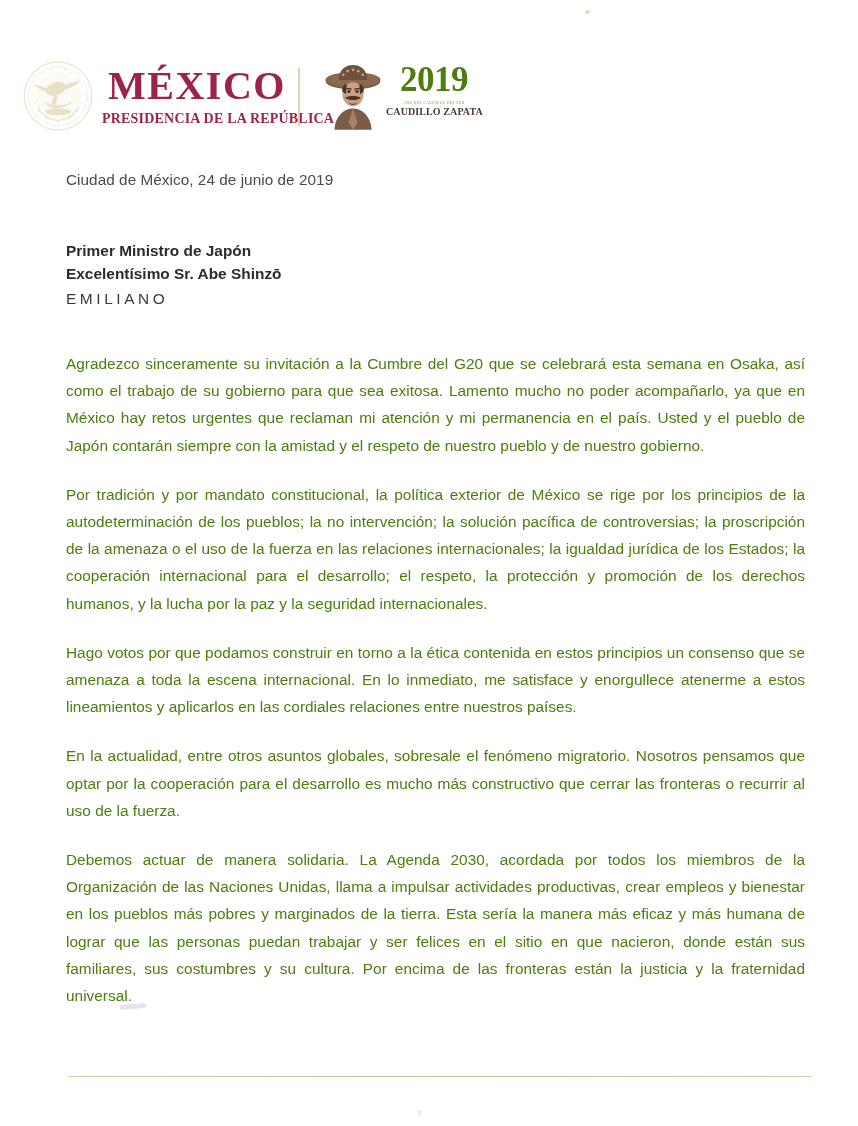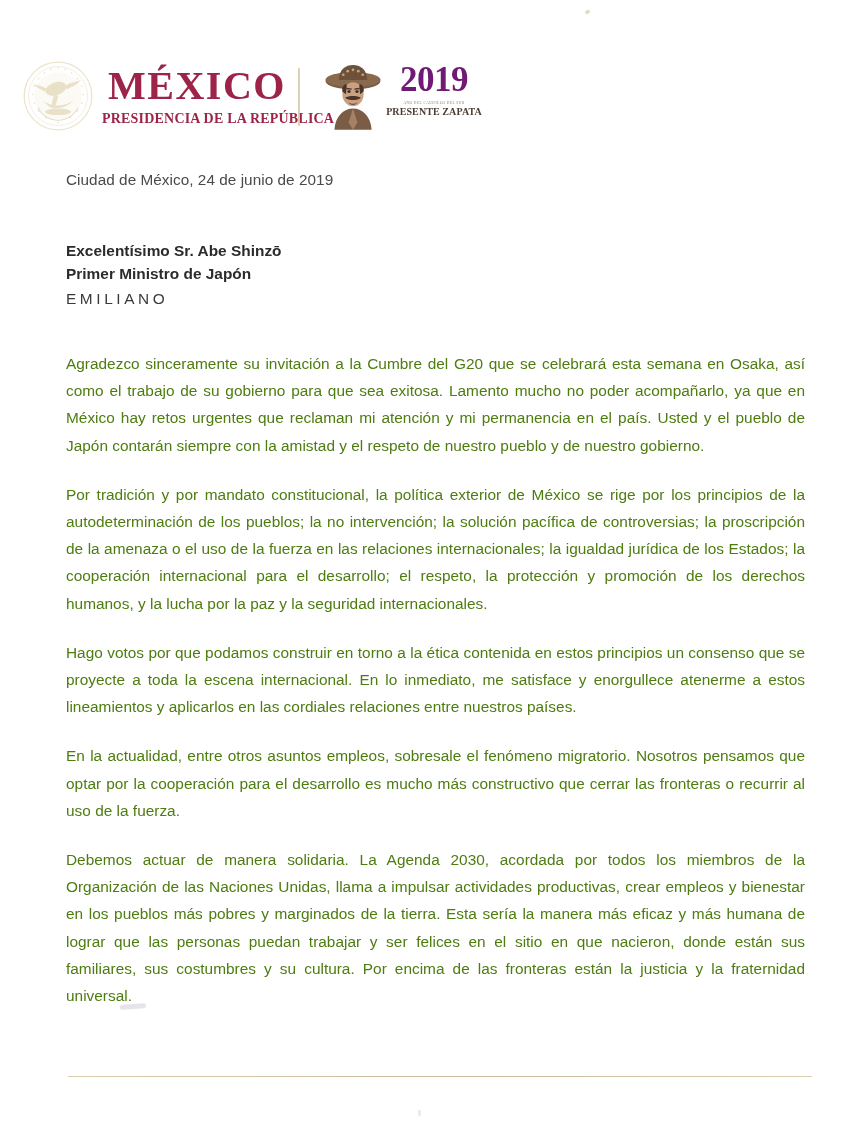--- a/index.html
+++ b/index.html
@@ -130,21 +130,21 @@
     left: 64px;
     top: 2px;
     width: 96px;
     text-align: center;
   }
   #year-label {
     font-family: "Liberation Serif", serif;
     font-weight: bold;
     font-size: 35px;
     line-height: 1;
-    color: #701a75;
+    color: #4d7c0f;
     letter-spacing: -.5px;
   }
   #commemorative-tagline {
     font-family: "Liberation Serif", serif;
     font-size: 3.6px;
     letter-spacing: .45px;
     color: #8d7f6e;
     margin-top: 4px;
     white-space: nowrap;
     overflow: hidden;
@@ -308,36 +308,36 @@
 
         <path d="M30 45 C33 47.5 37 47.5 40 45 C38 49 32 49 30 45 Z" fill="#5a4233"></path>
 
         <path d="M14 76 C15 61 24 52 35 52 C46 52 55 61 56 76 Z" fill="#7b5c44"></path>
         <path d="M35 52 L30 68 L35 76 L40 68 Z" fill="#c9a182" opacity=".55"></path>
       </svg>
 
       <div id="year-block">
         <div id="year-label">2019</div>
         <div id="commemorative-tagline">AÑO DEL CAUDILLO DEL SUR</div>
-        <div id="commemorative-name">PRESENTE ZAPATA</div>
+        <div id="commemorative-name">CAUDILLO ZAPATA</div>
       </div>
     </div>
   </div>
 
   <div id="dateline">Ciudad de México, 24 de junio de 2019</div>
 
   <div id="addressee">
+    <div class="addressee-line">Primer Ministro de Japón</div>
     <div class="addressee-line">Excelentísimo Sr. Abe Shinzō</div>
-    <div class="addressee-line">Primer Ministro de Japón</div>
     <div id="addressee-present">EMILIANO</div>
   </div>
 
   <div id="letter-body">
     <p class="para">Agradezco sinceramente su invitación a la Cumbre del G20 que se celebrará esta semana en Osaka, así como el trabajo de su gobierno para que sea exitosa. Lamento mucho no poder acompañarlo, ya que en México hay retos urgentes que reclaman mi atención y mi permanencia en el país. Usted y el pueblo de Japón contarán siempre con la amistad y el respeto de nuestro pueblo y de nuestro gobierno.</p>
     <p class="para">Por tradición y por mandato constitucional, la política exterior de México se rige por los principios de la autodeterminación de los pueblos; la no intervención; la solución pacífica de controversias; la proscripción de la amenaza o el uso de la fuerza en las relaciones internacionales; la igualdad jurídica de los Estados; la cooperación internacional para el desarrollo; el respeto, la protección y promoción de los derechos humanos, y la lucha por la paz y la seguridad internacionales.</p>
-    <p class="para">Hago votos por que podamos construir en torno a la ética contenida en estos principios un consenso que se proyecte a toda la escena internacional. En lo inmediato, me satisface y enorgullece atenerme a estos lineamientos y aplicarlos en las cordiales relaciones entre nuestros países.</p>
-    <p class="para">En la actualidad, entre otros asuntos empleos, sobresale el fenómeno migratorio. Nosotros pensamos que optar por la cooperación para el desarrollo es mucho más constructivo que cerrar las fronteras o recurrir al uso de la fuerza.</p>
+    <p class="para">Hago votos por que podamos construir en torno a la ética contenida en estos principios un consenso que se amenaza a toda la escena internacional. En lo inmediato, me satisface y enorgullece atenerme a estos lineamientos y aplicarlos en las cordiales relaciones entre nuestros países.</p>
+    <p class="para">En la actualidad, entre otros asuntos globales, sobresale el fenómeno migratorio. Nosotros pensamos que optar por la cooperación para el desarrollo es mucho más constructivo que cerrar las fronteras o recurrir al uso de la fuerza.</p>
     <p class="para">Debemos actuar de manera solidaria. La Agenda 2030, acordada por todos los miembros de la Organización de las Naciones Unidas, llama a impulsar actividades productivas, crear empleos y bienestar en los pueblos más pobres y marginados de la tierra. Esta sería la manera más eficaz y más humana de lograr que las personas puedan trabajar y ser felices en el sitio en que nacieron, donde están sus familiares, sus costumbres y su cultura. Por encima de las fronteras están la justicia y la fraternidad universal.</p>
   </div>
 
   <div id="footer-rule"></div>
 
 </div>
 
 </body></html>

